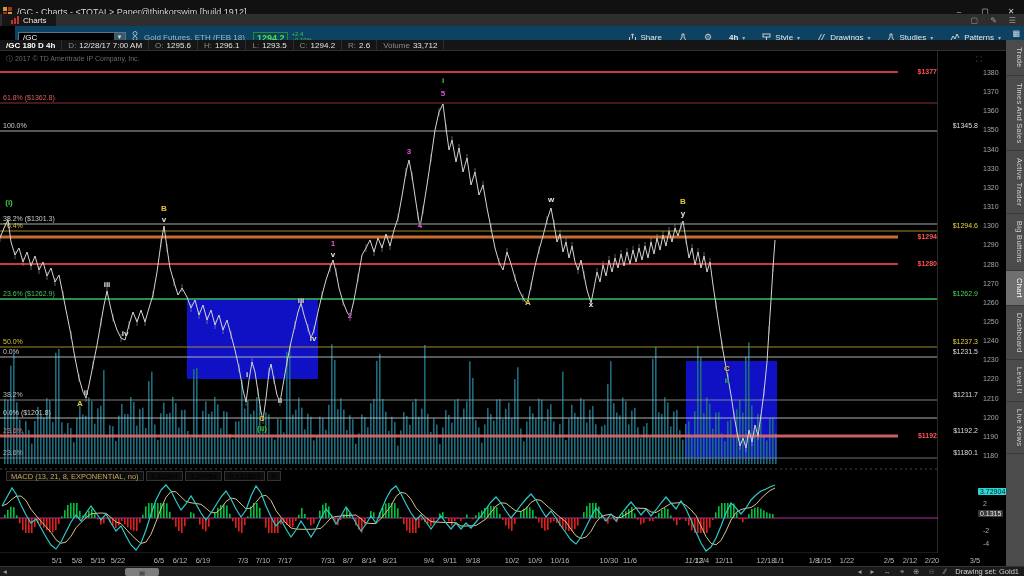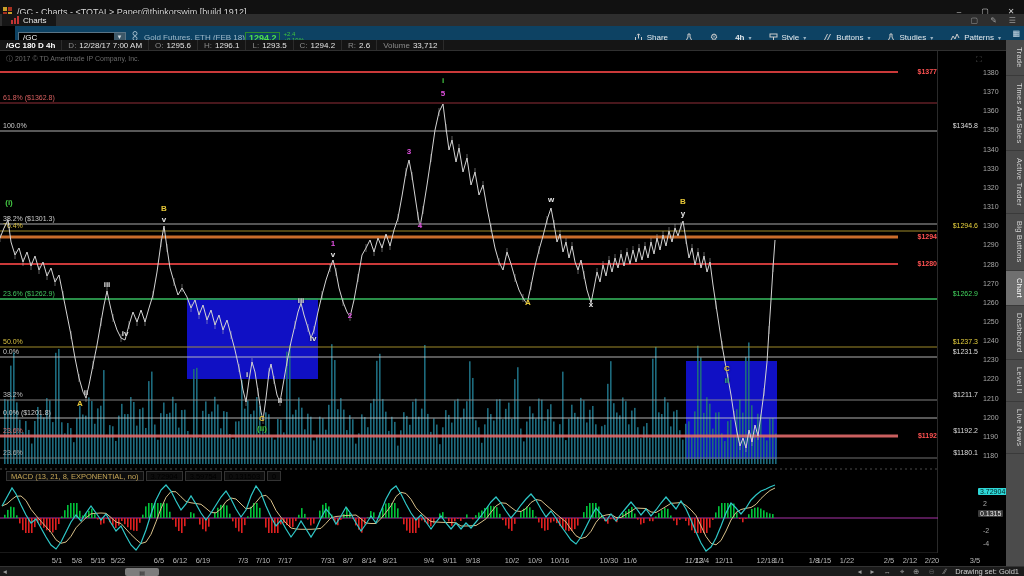--- a/index.html
+++ b/index.html
@@ -17,21 +17,21 @@
 .charts-tab{height:12px;margin-left:2px;background:#161616;display:flex;align-items:center;
             gap:3px;padding:0 9px;color:#e8e8e8;font-size:8px}
 .tabstrip .ticons{margin-left:auto;display:flex;gap:12px;padding-right:8px;color:#9a9a9a;font-size:8px}
 
 .symbolbar{position:absolute;left:15px;top:26px;width:1024px;height:22px;background:#0d4263;
            display:flex;align-items:center;font-size:8px;color:#cfe0ec;padding-left:3px}
 .sym-input{width:108px;height:11px;background:#000;border:1px solid #5a7485;color:#fff;
            display:flex;align-items:center;justify-content:space-between;padding-left:4px}
 .sym-caret{width:11px;height:9px;background:#3d5868;color:#cfd8de;text-align:center;line-height:9px;font-size:6px}
 .link-ic{margin:0 6px;color:#9db8c8;font-size:8px}
-.sym-desc{color:#9db8c8;}
+.sym-desc{color:#9db8c8;margin-right:8px}
 .sym-last{color:#4ee04e;border:1px solid #2c8a2c;padding:0 3px;font-weight:bold;font-size:9px;height:11px;line-height:10px}
 .sym-chg{display:flex;flex-direction:column;justify-content:center;margin-left:3px;
          color:#3ec43e;font-size:6px;line-height:6px}
 .toolbtns{margin-left:auto;display:flex;align-items:center;gap:17px;padding-right:38px;color:#e2e8ec}
 .toolbtn{display:flex;align-items:center;gap:4px}
 .toolbtn .crt{font-size:6px;color:#9ab4c4}
 
 .ohlcbar{position:absolute;left:0;top:40px;width:1024px;height:11px;background:#151515;
          border-bottom:1px solid #303030;display:flex;align-items:stretch;font-size:8px}
 .ohlc-cell{display:flex;align-items:center;padding:0 6px;border-right:1px solid #2b2b2b;white-space:nowrap}
@@ -148,21 +148,21 @@
             <rect x="1" y="1" width="7" height="3" fill="none" stroke="#ccc"></rect>
             <path d="M4.5 4v4" stroke="#ccc"></path>
           </svg>
         <span>Style</span>
           <span class="crt">▾</span>
       </span>
       <span class="toolbtn">
         <svg width="9" height="9">
             <path d="M1 8L4.5 1M4 8L7.5 1" stroke="#ccc" fill="none"></path>
           </svg>
-        <span>Buttons</span>
+        <span>Drawings</span>
           <span class="crt">▾</span>
       </span>
       <span class="toolbtn">
         <svg width="8" height="9">
             <path d="M3 1h2v3l2 4H1l2-4z" fill="none" stroke="#ccc"></path>
           </svg>
         <span>Studies</span>
           <span class="crt">▾</span>
       </span>
       <span class="toolbtn">

